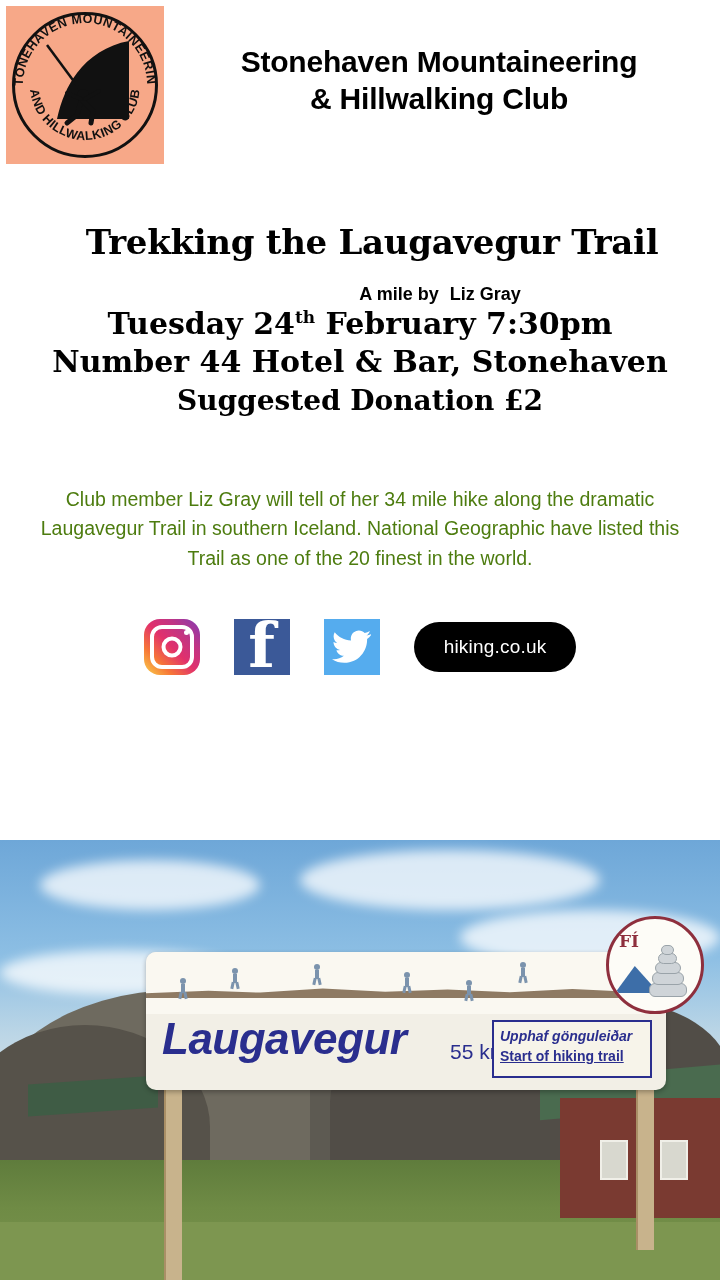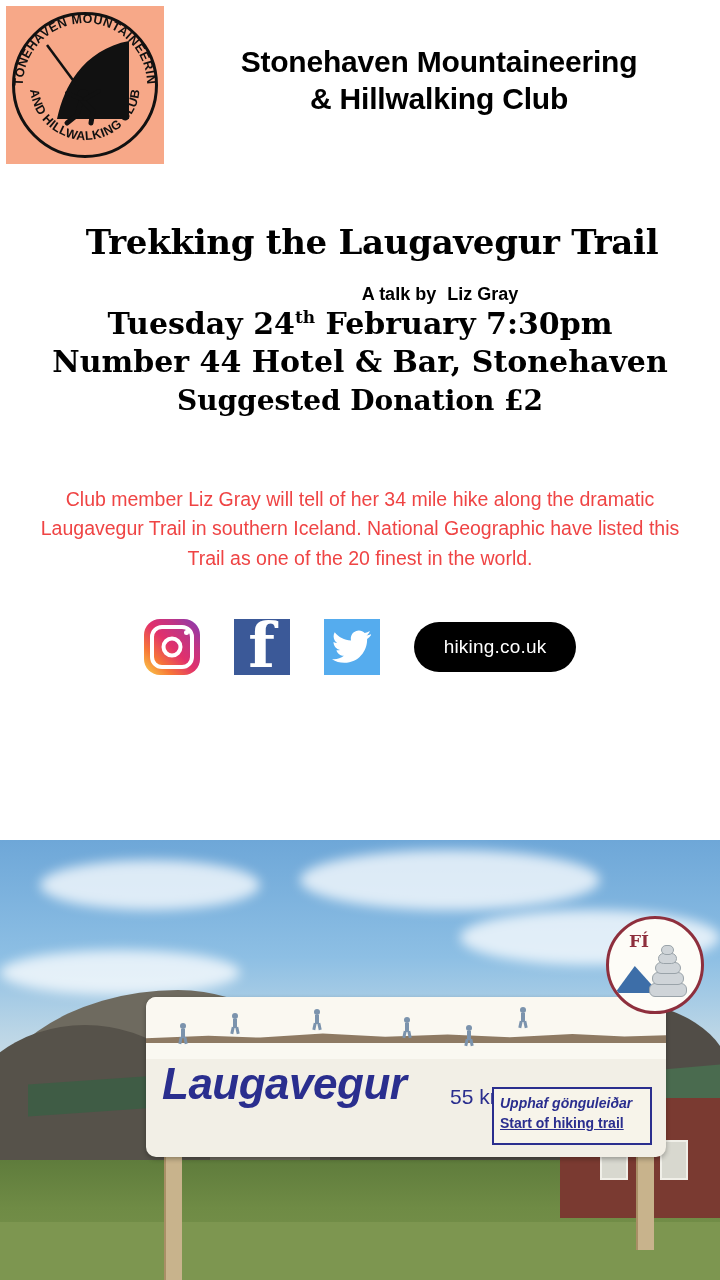--- a/index.html
+++ b/index.html
@@ -118,21 +118,21 @@
     font-size: 28px;
     font-weight: bold;
     margin-top: 4px;
   }
 
   .description {
     margin: 68px 22px 0 22px;
     text-align: center;
     font-size: 19.5px;
     line-height: 1.5;
-    color: #ef4444;
+    color: #4d7c0f;
   }
 
   
   .social-row {
     display: flex;
     align-items: center;
     justify-content: center;
     gap: 34px;
     margin-top: 46px;
   }
@@ -286,26 +286,25 @@
   
   .post {
     position: absolute;
     width: 16px;
     background: #c8b38c;
     border-left: 2px solid #a98f66;
   }
   .sign {
     position: absolute;
     left: 146px; top: 112px;
-    width: 520px; height: 160px;
+    width: 520px; height: 138px;
     background: #f2efe6;
     border-radius: 10px;
     box-shadow: 0 2px 5px rgba(0,0,0,0.3);
     overflow: hidden;
-    margin-top: 45px;
   }
   .sign-top {
     position: absolute;
     left: 0; top: 0; width: 520px; height: 62px;
     background: #faf8f1;
   }
   .sign-trail {
     position: absolute;
     left: 0; top: 34px;
     width: 520px; height: 12px;
@@ -368,21 +367,20 @@
     background: #3d6ea8;
     clip-path: polygon(0 100%, 45% 10%, 100% 100%);
   }
   .fi-badge .fi-txt {
     position: absolute;
     left: 10px; top: 12px;
     color: #8e2f3d;
     font-weight: bold;
     font-size: 17px;
     font-family: "DejaVu Serif", serif;
-    margin-left: 10px;
   }
   .cairn-stone {
     position: absolute;
     background: #cfd4d8;
     border: 1px solid #9aa3a9;
     border-radius: 6px;
   }
 </style>
 </head>
 <body>
@@ -414,21 +412,21 @@
   </div>
   <div class="club-title">
     <div>Stonehaven Mountaineering</div>
     <div>&amp; Hillwalking Club</div>
   </div>
 </div>
 
 <div class="talk-title">Trekking the Laugavegur Trail</div>
 
 <div class="byline">
-  <span>A talk by</span><span class="gap"></span>
+  <span>A mile by</span><span class="gap"></span>
   <span>Liz Gray</span>
 </div>
 
 <div class="when-block">
   <div class="when-line1">
     <span>Tuesday 24</span><sup>th</sup><span> February 7:30pm</span>
   </div>
   <div class="when-line2">Number 44 Hotel &amp; Bar, Stonehaven</div>
   <div class="when-line3">Suggested Donation £2</div>
 </div>

